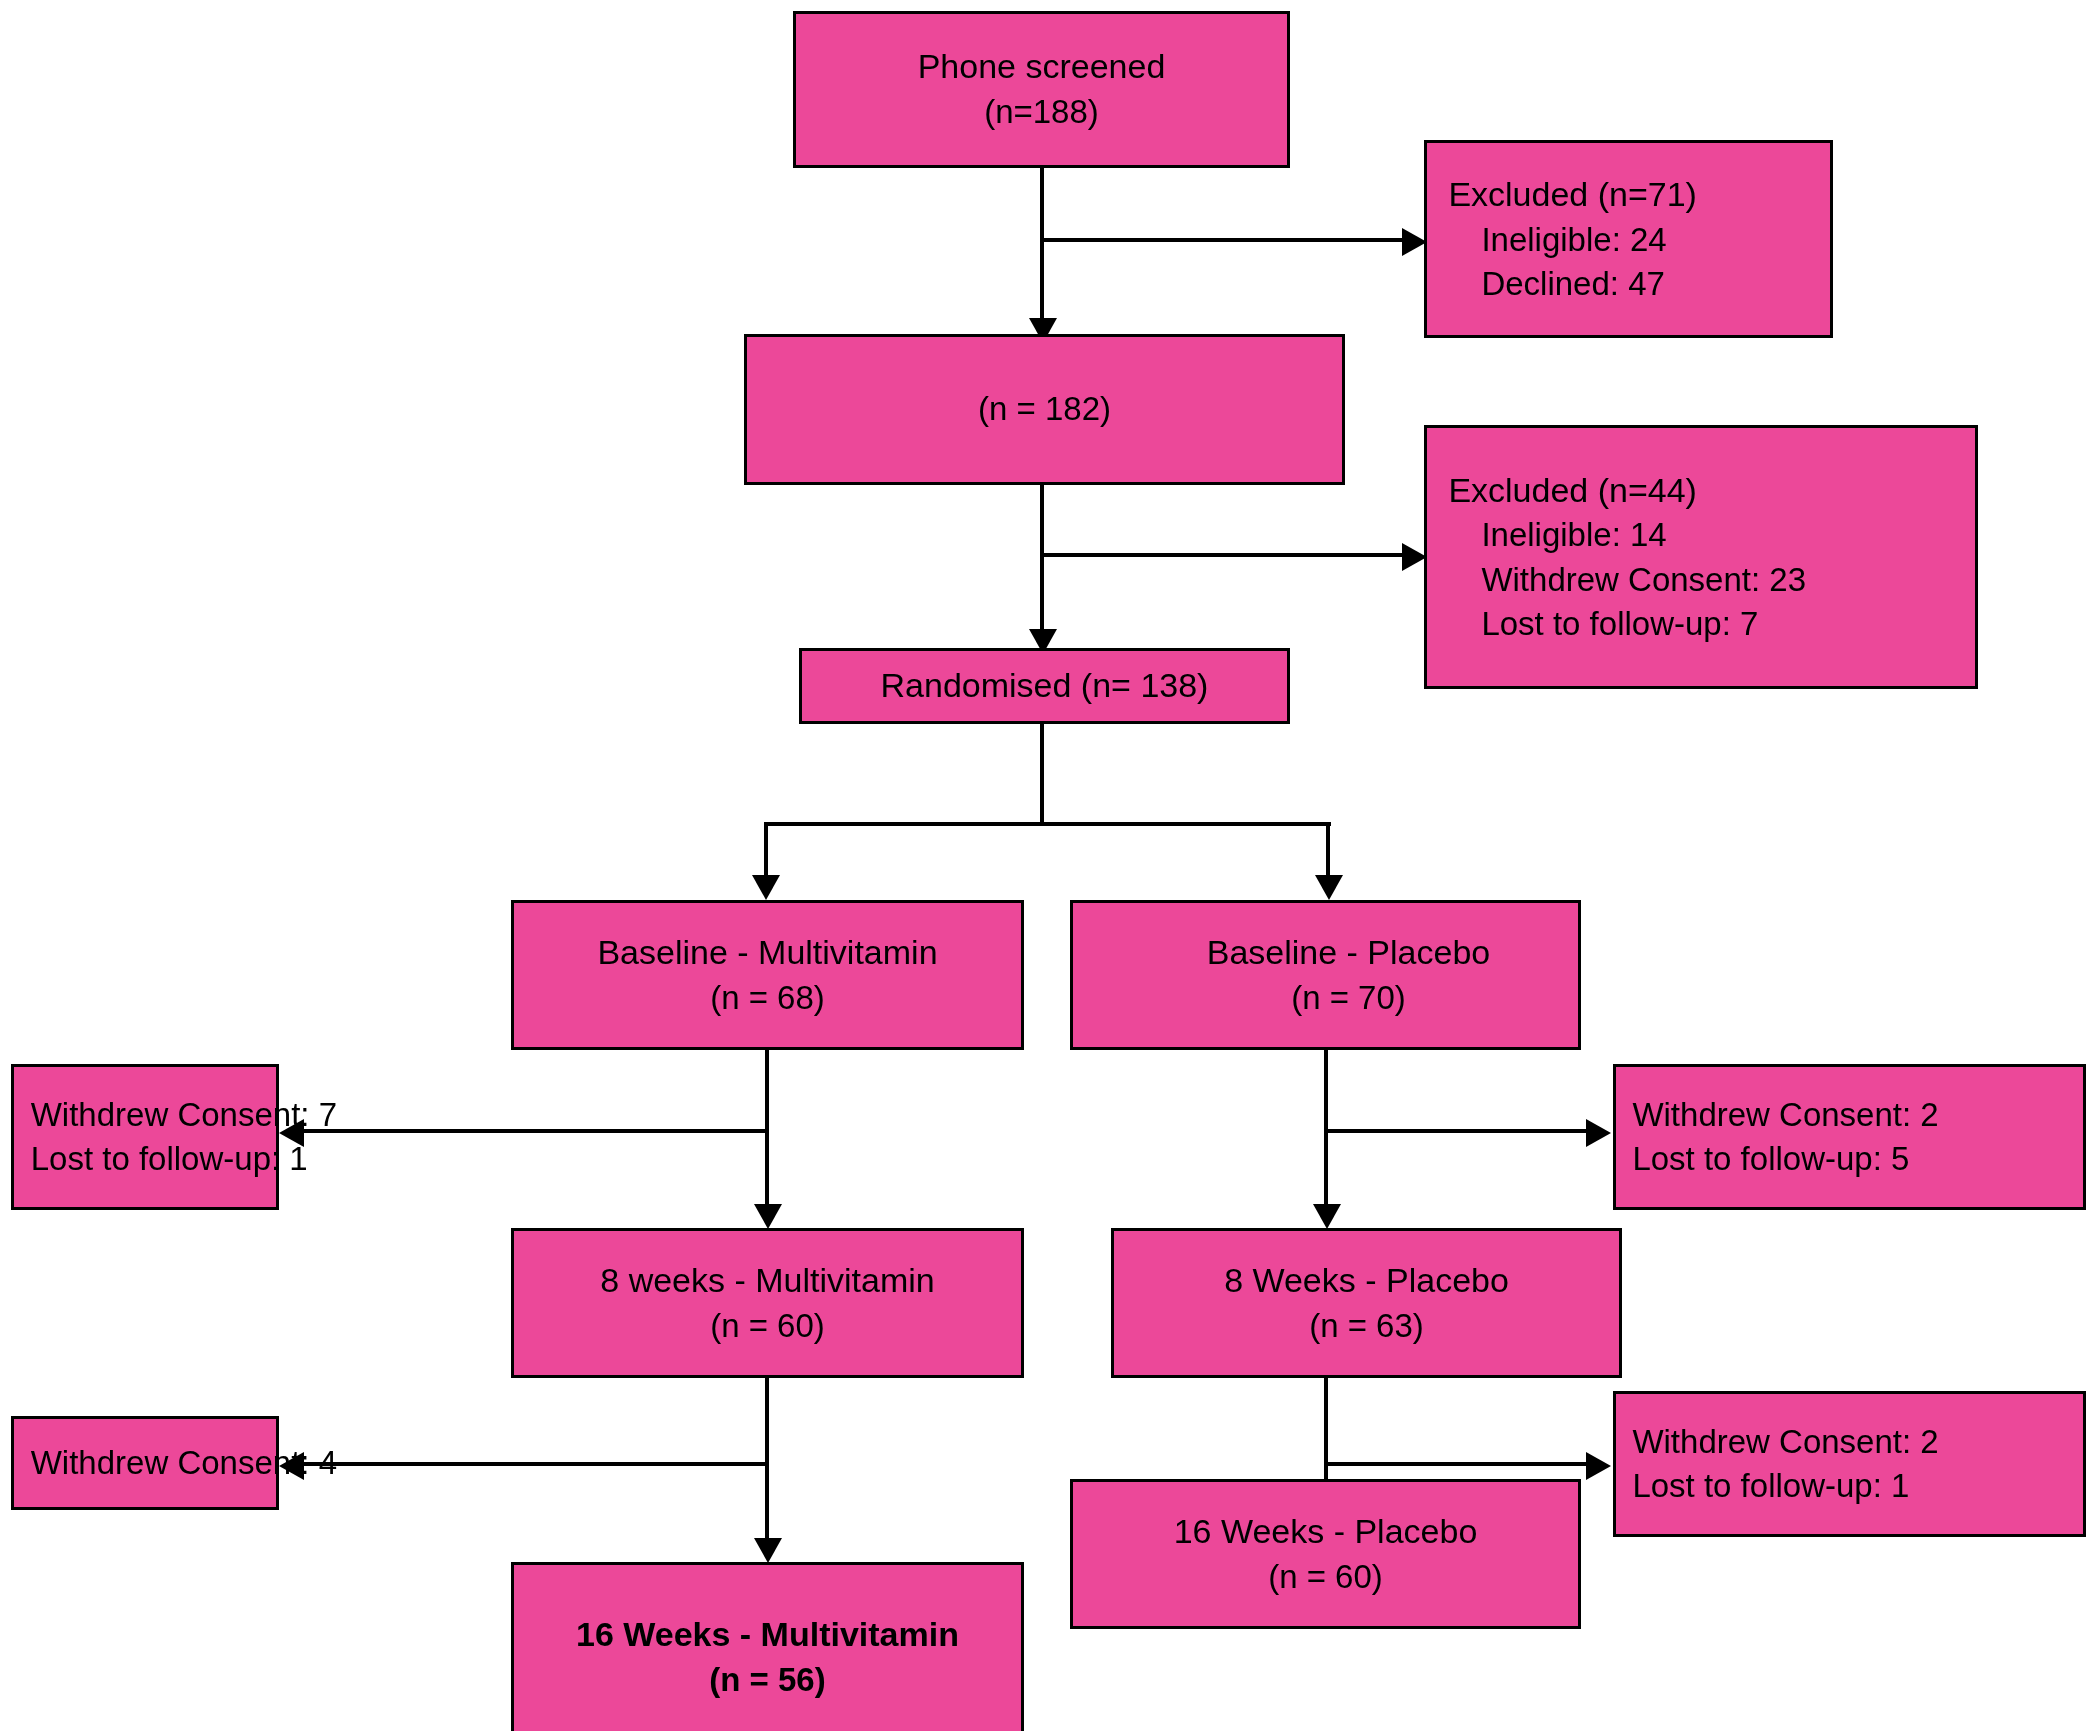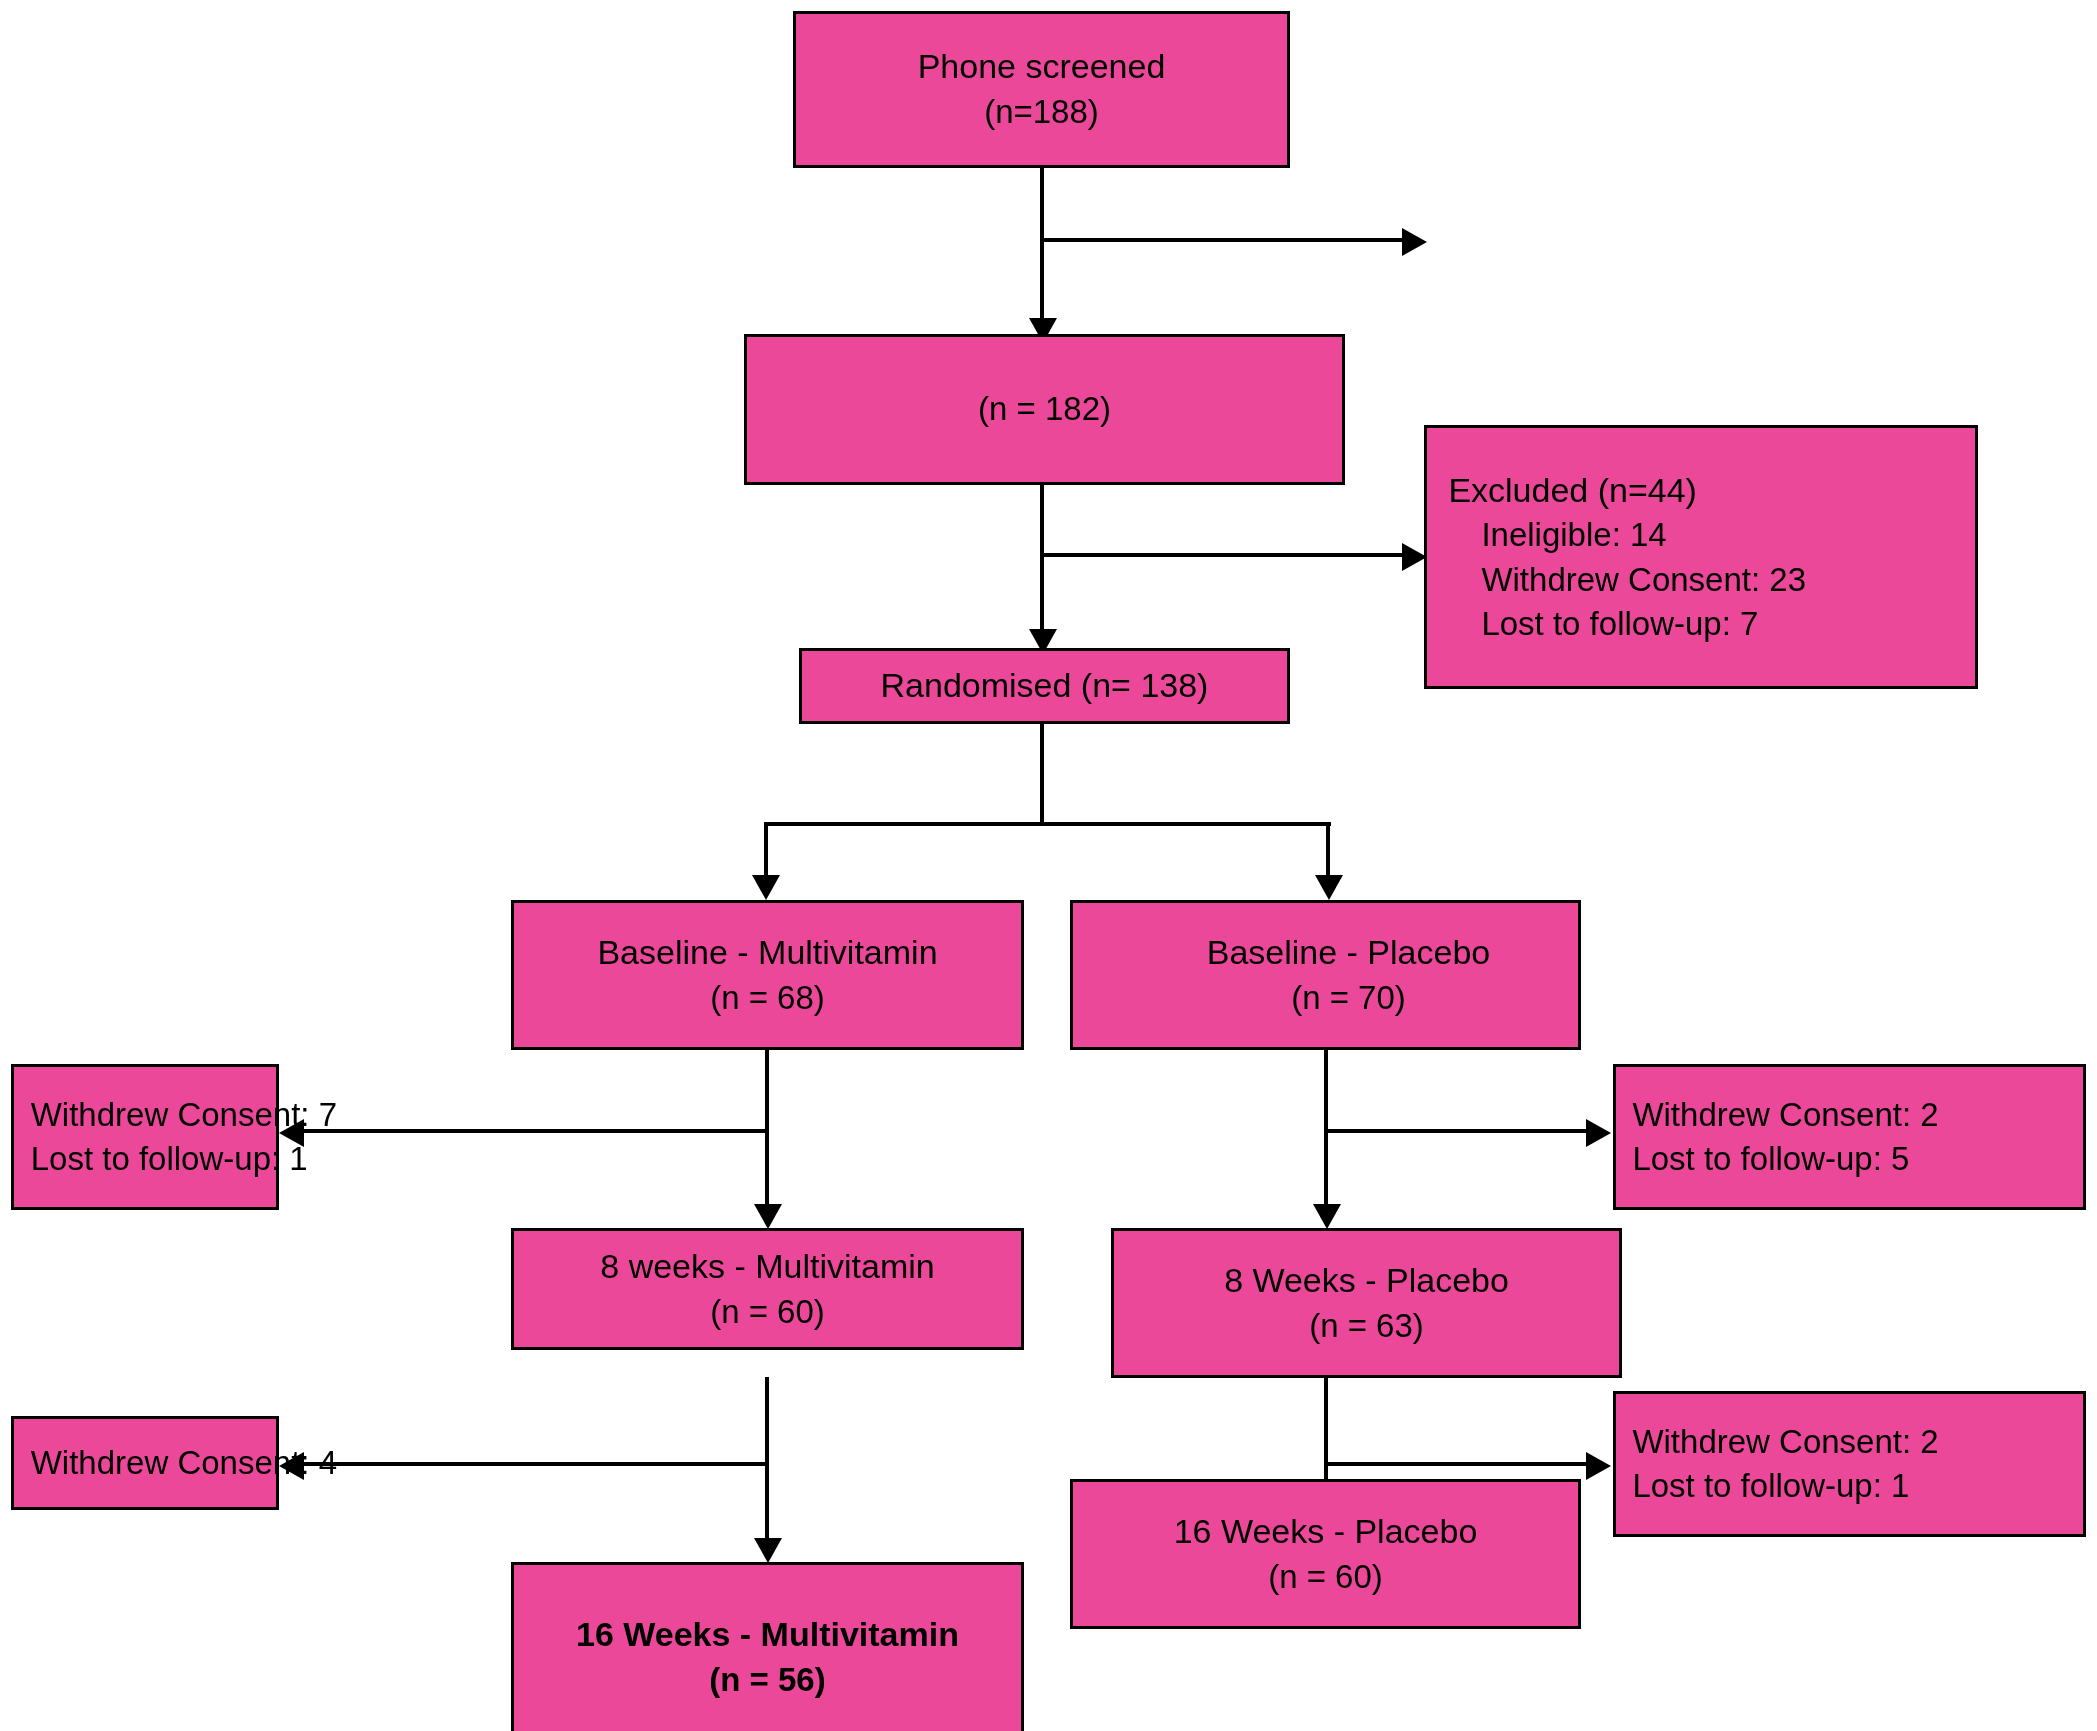--- a/index.html
+++ b/index.html
@@ -85,20 +85,25 @@
     <div class="row">Phone screened</div>
     <div class="row sub">(n=188)</div>
   </div>
 
   <div class="v-line" style="left:1040px; top:168px; height:153px;"></div>
   <div class="arrow-down" style="left:1029px; top:318px;"></div>
 
   <div class="h-line" style="left:1040px; top:238px; width:366px;"></div>
   <div class="arrow-right" style="left:1402px; top:228px;"></div>
 
+  <div class="box left-align" style="left:1424px; top:140px; width:409px; height:198px; padding:14px 21.4px;">
+    <div class="row">Excluded (n=71)</div>
+    <div class="row sub indent1">Ineligible: 24</div>
+    <div class="row sub indent1">Declined: 47</div>
+  </div>
 
   <div class="box" style="left:744px; top:334px; width:601px; height:151px;">
     <div class="row sub">(n = 182)</div>
   </div>
 
   <div class="v-line" style="left:1040px; top:485px; height:154px;"></div>
   <div class="arrow-down" style="left:1029px; top:629px;"></div>
 
   <div class="h-line" style="left:1040px; top:553px; width:366px;"></div>
   <div class="arrow-right" style="left:1402px; top:543px;"></div>
@@ -144,21 +149,21 @@
   <div class="box left-align" style="left:1613px; top:1064px; width:473px; height:146px; padding:11.3px 16.4px;">
     <div class="row sub">Withdrew Consent: 2</div>
     <div class="row sub">Lost to follow-up: 5</div>
   </div>
 
   <div class="v-line" style="left:1324px; top:1050px; height:170px;"></div>
   <div class="arrow-down" style="left:1313px; top:1204px;"></div>
   <div class="h-line" style="left:1324px; top:1129px; width:263px;"></div>
   <div class="arrow-right" style="left:1586px; top:1119px;"></div>
 
-  <div class="box" style="left:511px; top:1228px; width:513px; height:122px;">
+  <div class="box" style="left:511px; top:1228px; width:513px; height:150px;">
     <div class="row">8 weeks - Multivitamin</div>
     <div class="row sub">(n = 60)</div>
   </div>
 
   <div class="box" style="left:1070px; top:1228px; width:511px; height:150px;margin-left:41px;">
     <div class="row">8 Weeks - Placebo</div>
     <div class="row sub">(n = 63)</div>
   </div>
 
   <div class="box left-align" style="left:11.3px; top:1416px; width:268px; height:94px; padding:11.3px 16.4px;">

